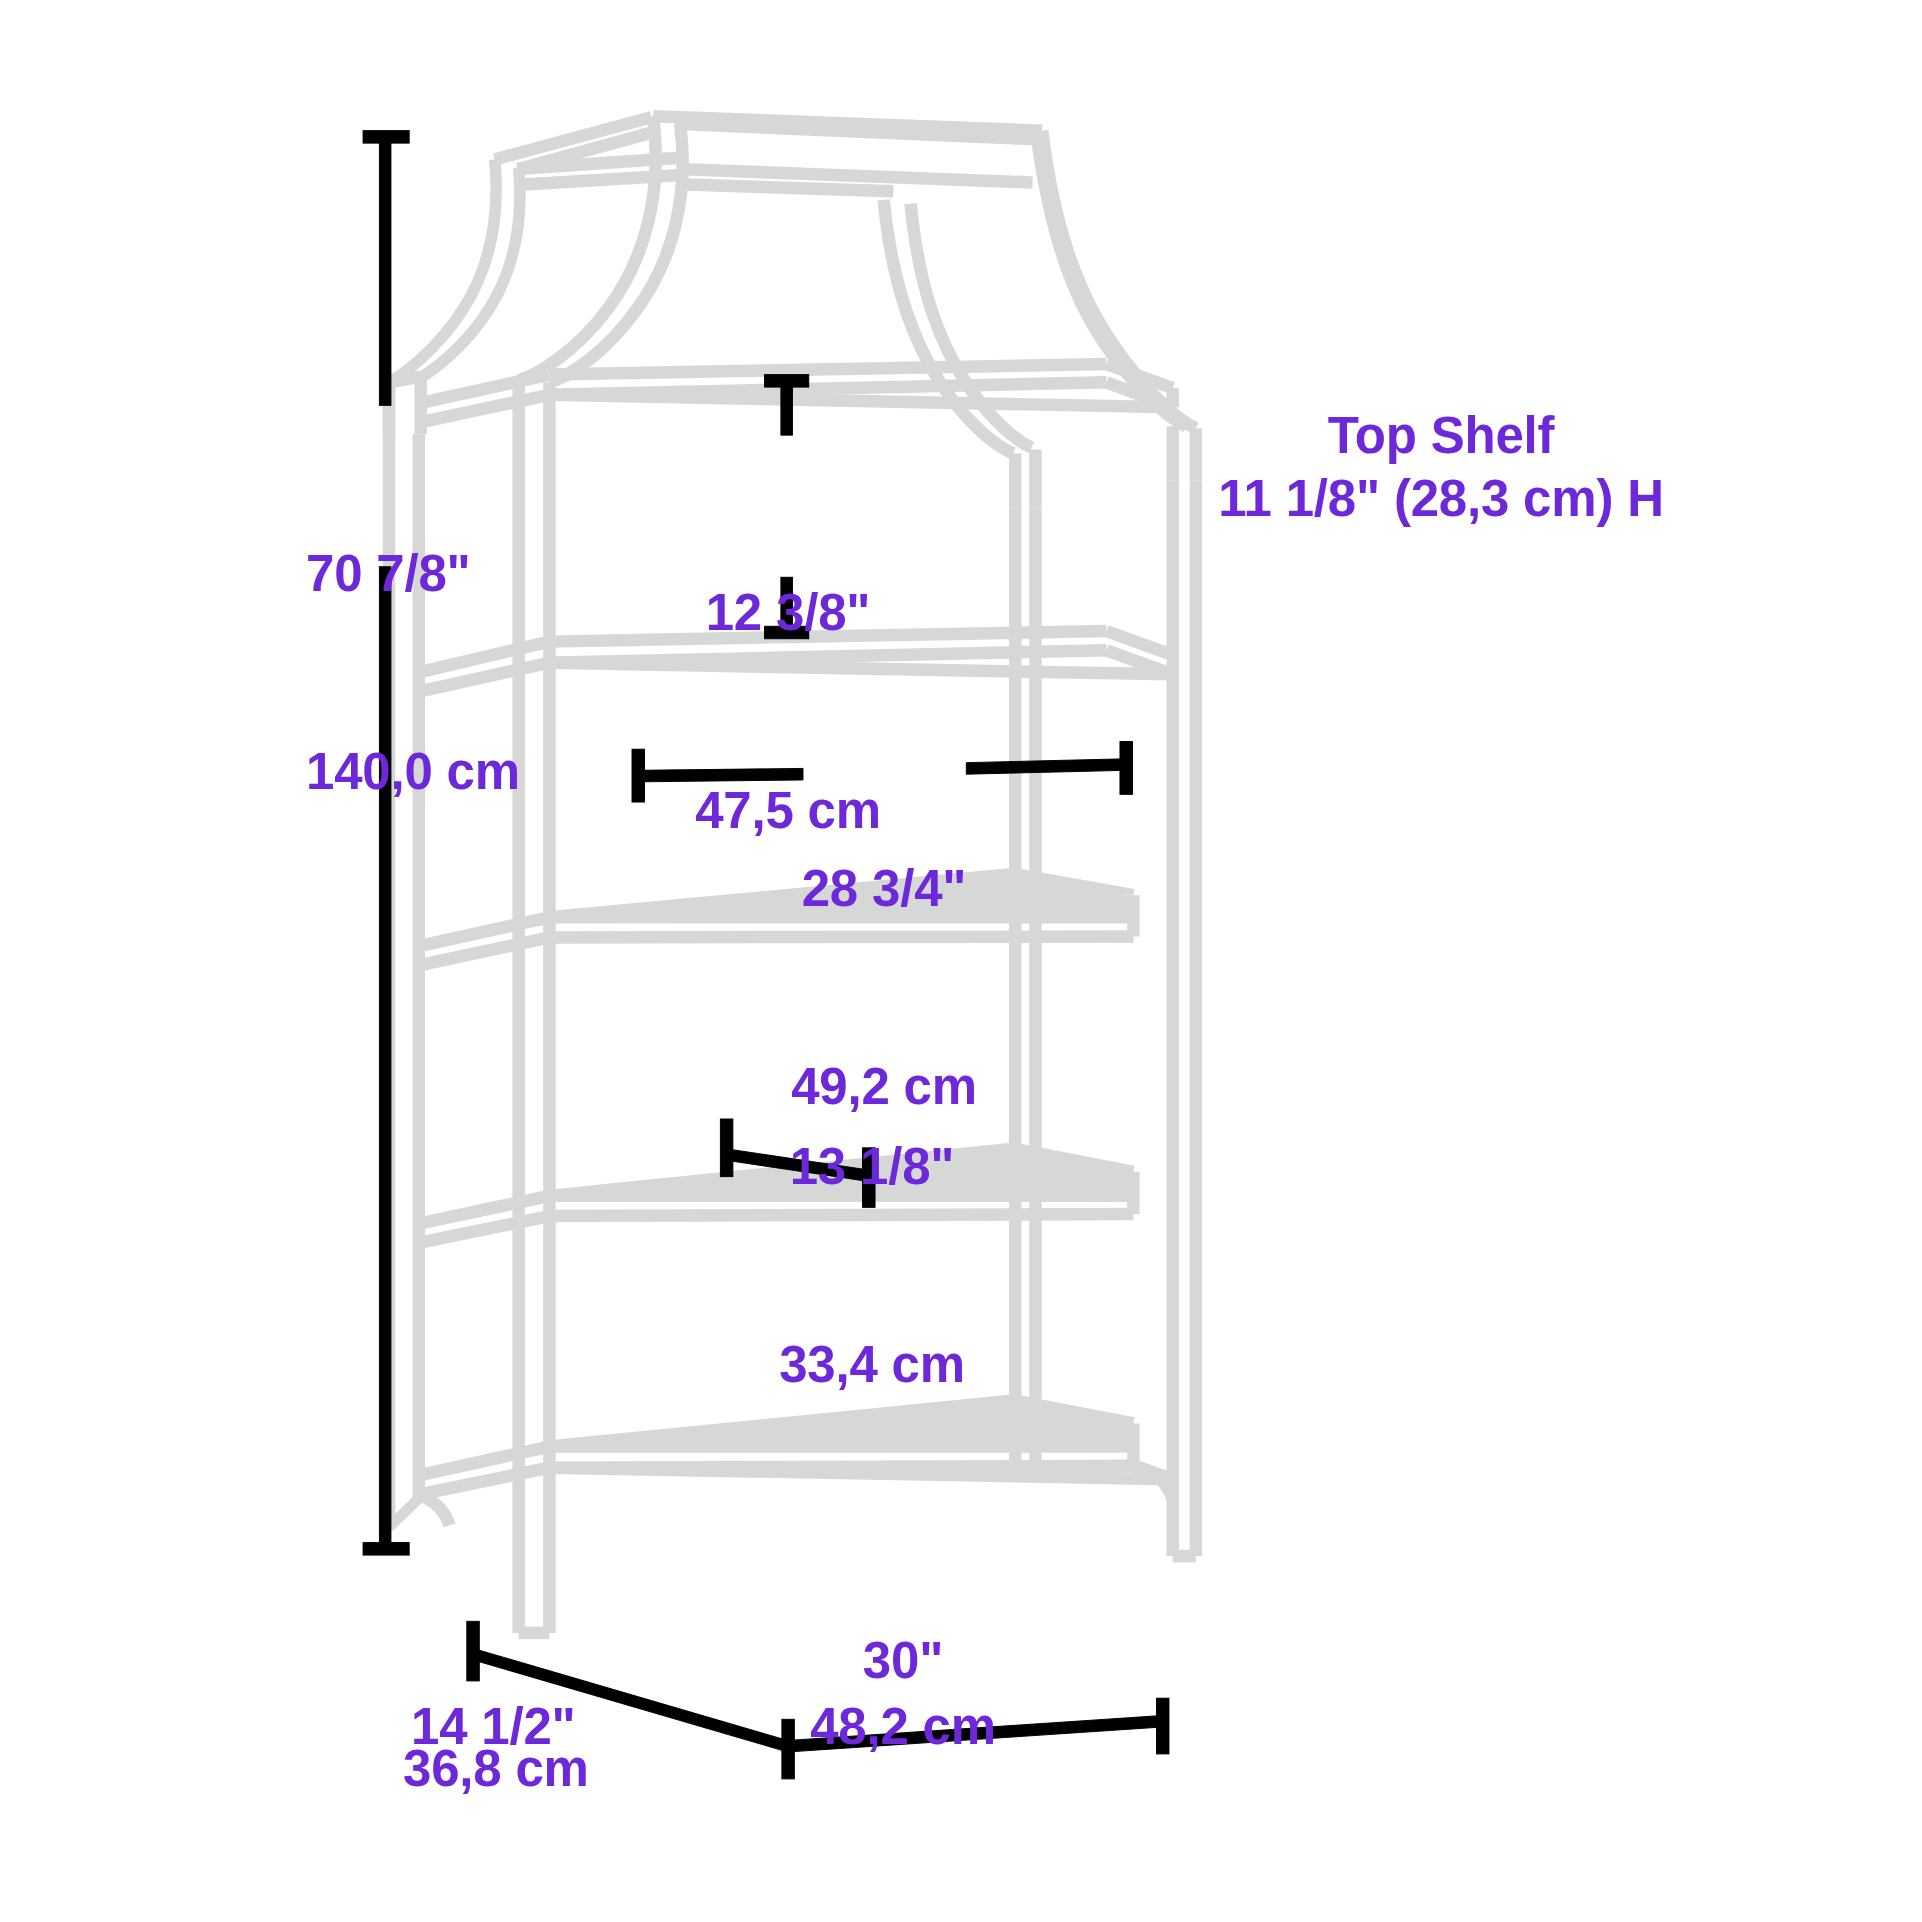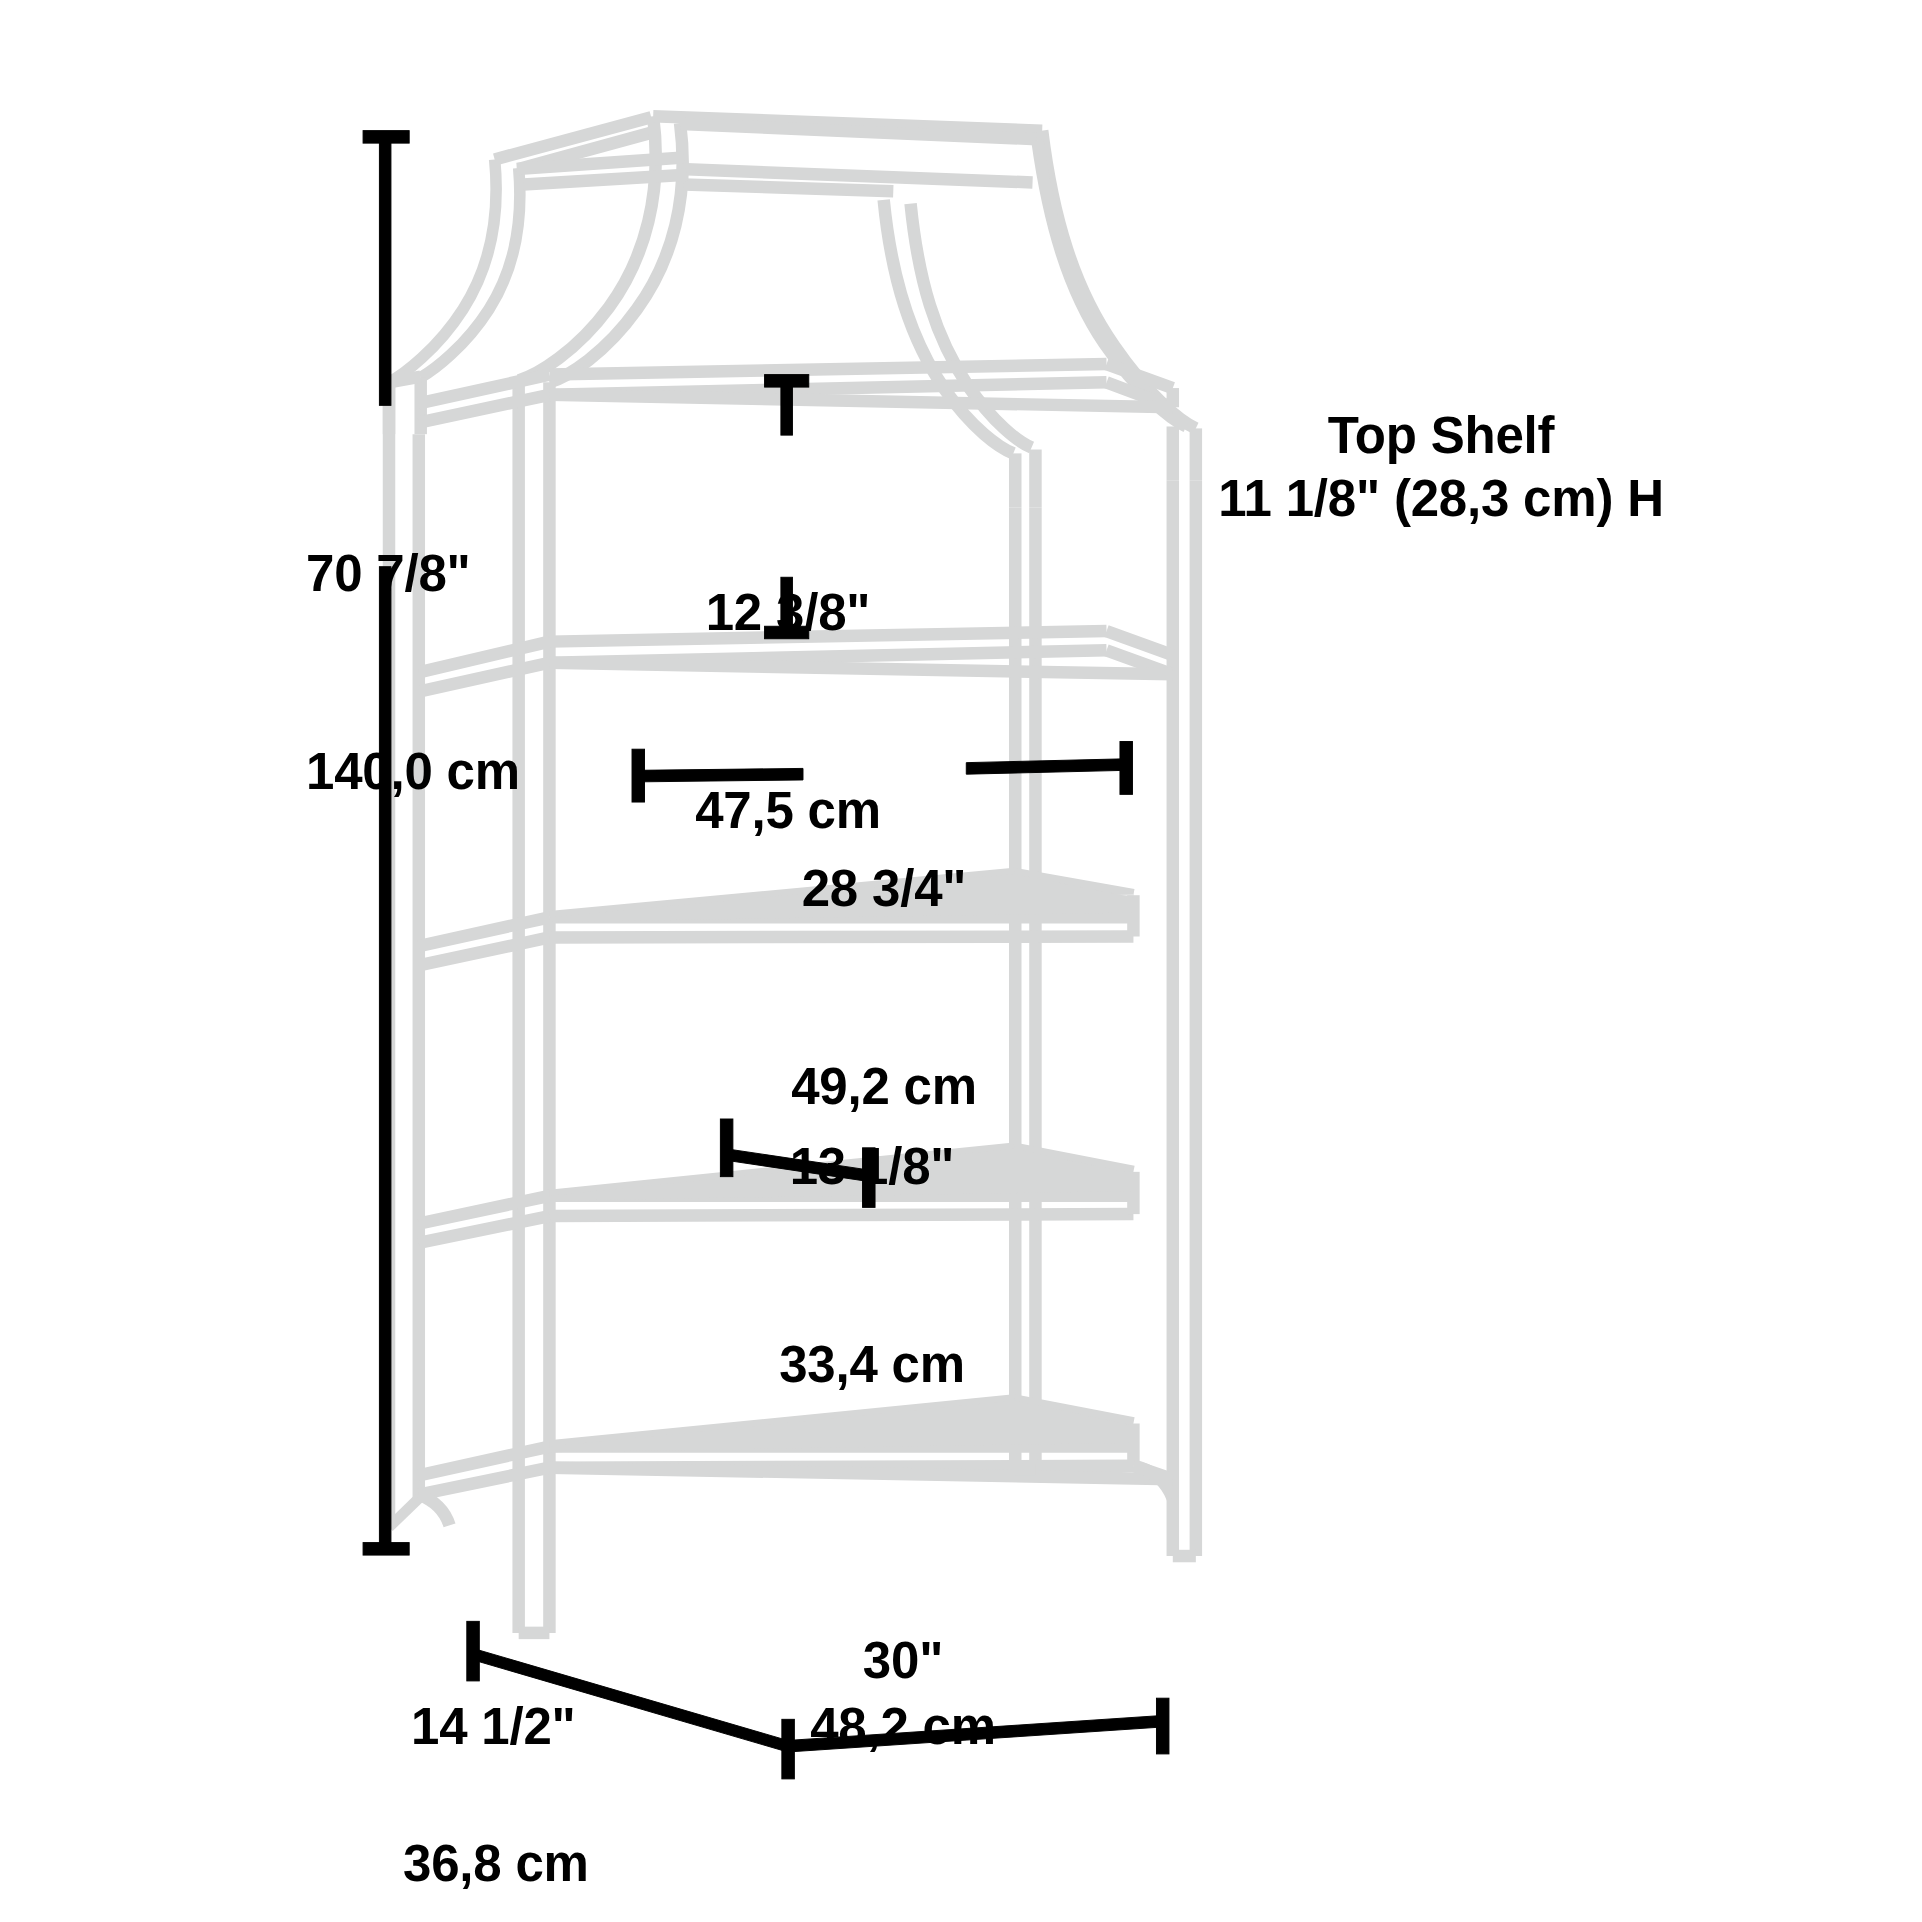--- a/index.html
+++ b/index.html
@@ -1,20 +1,20 @@
 <!DOCTYPE html>
 <html><head>
 <meta charset="utf-8">
 <style>
   html,body{margin:0;padding:0;background:#ffffff;}
   body{width:1922px;height:1922px;overflow:hidden;
        font-family:"Liberation Sans","DejaVu Sans",sans-serif;}
   #stage{position:relative;width:1922px;height:1922px;background:#ffffff;}
   #art{position:absolute;left:0;top:0;width:1922px;height:1922px;}
-  .lbl{position:absolute;color:#000000;font-weight:700;line-height:1.30;
+  .lbl{position:absolute;color:#6d28d9;font-weight:700;line-height:1.30;
        white-space:pre;letter-spacing:-0.2px;}
   .dim{font-size:51px;}
   .note{font-size:51px;font-weight:600;}
   .ctr{text-align:center;transform:translateX(-50%);}
   .lft{text-align:left;}
 </style>
 </head>
 <body>
 
 <div id="stage">
@@ -208,19 +208,19 @@
 
   <div class="lbl dim ctr" style="left:872px;top:1001px;">
     <div>13 1/8"</div>
     <div>33,4 cm</div>
   </div>
 
   <div class="lbl dim ctr" style="left:903px;top:1628px;">30"</div>
   <div class="lbl dim ctr" style="left:903px;top:1694px;">48,2 cm</div>
 
   <div class="lbl dim lft" style="left:411px;top:1694px;">14 1/2"</div>
-  <div class="lbl dim lft" style="left:403px;top:1831px;">36,8 cm</div>
+  <div class="lbl dim lft" style="left:403px;top:1736px;">36,8 cm</div>
 
   <div class="lbl note ctr" style="left:1441px;top:403px;">Top Shelf</div>
   <div class="lbl note ctr" style="left:1441px;top:466px;">11 1/8" (28,3 cm) H</div>
 
 </div>
 
 
 </body></html>

